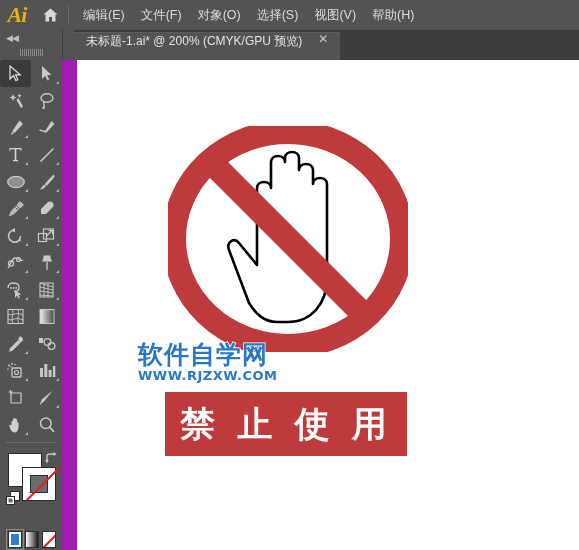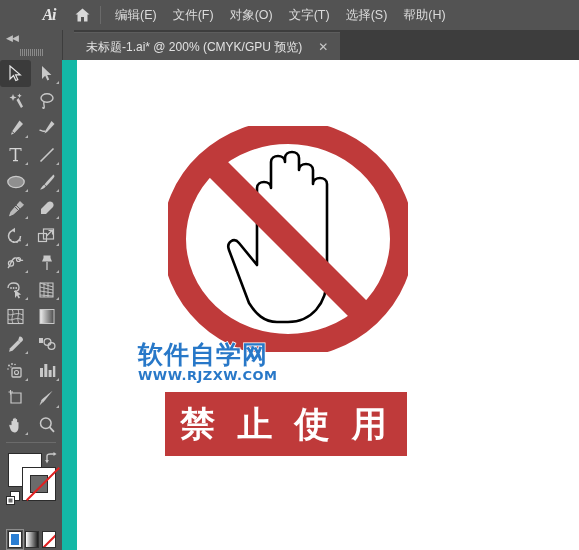--- a/index.html
+++ b/index.html
@@ -11,43 +11,43 @@
   }
   #app{position:relative;width:579px;height:550px;}
 
   
   .menubar{
     position:absolute;left:0;top:0;width:579px;height:30px;
     background:#535353;display:flex;align-items:center;
   }
   .ai-logo{
     width:34px;height:30px;display:flex;align-items:center;justify-content:center;
-    color:#e5e5e5;font-size:16px;font-weight:bold;font-style:italic;
-    font-family:"Liberation Serif","DejaVu Serif",serif;letter-spacing:-1px;padding-left:32px;
+    color:#eab308;font-size:22px;font-weight:bold;font-style:italic;
+    font-family:"Liberation Serif","DejaVu Serif",serif;letter-spacing:-1px;
   }
   .home-btn{
     width:32px;height:30px;display:flex;align-items:center;justify-content:center;
   }
   .menu-sep{width:1px;height:18px;background:#6a6a6a;margin:0 6px 0 2px;}
   .menu-items{display:flex;align-items:center;}
   .menu-item{
     color:#dcdcdc;font-size:12.5px;padding:4px 8px;white-space:nowrap;cursor:default;
   }
 
   
   .tabbar{
     position:absolute;left:62px;top:30px;width:517px;height:30px;
     background:#3d3d3d;
   }
   .tabbar-left{
     position:absolute;left:0;top:0;width:12px;height:30px;background:#535353;
   }
   .doc-tab{
     position:absolute;left:12px;top:2px;height:28px;
-    background:#535353;display:flex;align-items:center;padding:0 6px 0 12px;
+    background:#535353;display:flex;padding:0 6px 0 12px;
     border-top:1px solid #5d5d5d;
   }
   .doc-tab-title{color:#e2e2e2;font-size:12px;white-space:nowrap;}
   .doc-tab-close{
     color:#c8c8c8;font-size:12px;margin-left:14px;margin-right:4px;
     width:14px;text-align:center;cursor:pointer;line-height:1;
   }
 
   
   .toolbar{
@@ -118,21 +118,21 @@
   .cm-none{background:#ffffff;overflow:hidden;}
   .cm-none .slash{
     position:absolute;left:-3px;top:6px;width:24px;height:2px;
     background:#e02020;transform:rotate(-45deg);
   }
   .colmode.sel{outline:1px solid #8d8d8d;outline-offset:1px;}
 
   
   .canvas{
     position:absolute;left:62px;top:60px;width:517px;height:490px;
-    background:#14b8a6;
+    background:#a21caf;
   }
   .artboard{
     position:absolute;left:15px;top:0px;width:502px;height:490px;
     background:#ffffff;overflow:hidden;
   }
 
   
   .sign{position:absolute;left:91px;top:66px;width:240px;height:226px;}
   .sign svg{display:block;}
 
@@ -172,22 +172,22 @@
     <div class="home-btn">
       <svg width="17" height="16" viewBox="0 0 17 16">
         <path d="M8.5 1.5 L15.5 7.5 L13.5 7.5 L13.5 14.5 L10 14.5 L10 10 L7 10 L7 14.5 L3.5 14.5 L3.5 7.5 L1.5 7.5 Z" fill="#d8d8d8"></path>
       </svg>
     </div>
     <div class="menu-sep"></div>
     <div class="menu-items">
       <div class="menu-item">编辑(E)</div>
       <div class="menu-item">文件(F)</div>
       <div class="menu-item">对象(O)</div>
-      <div class="menu-item">文字(T)</div>
       <div class="menu-item">选择(S)</div>
+      <div class="menu-item">视图(V)</div>
       <div class="menu-item">帮助(H)</div>
     </div>
   </div>
 
   <div class="tabbar">
     <div class="tabbar-left"></div>
     <div class="doc-tab">
       <span class="doc-tab-title">未标题-1.ai* @ 200% (CMYK/GPU 预览)</span>
       <span class="doc-tab-close">✕</span>
     </div>

